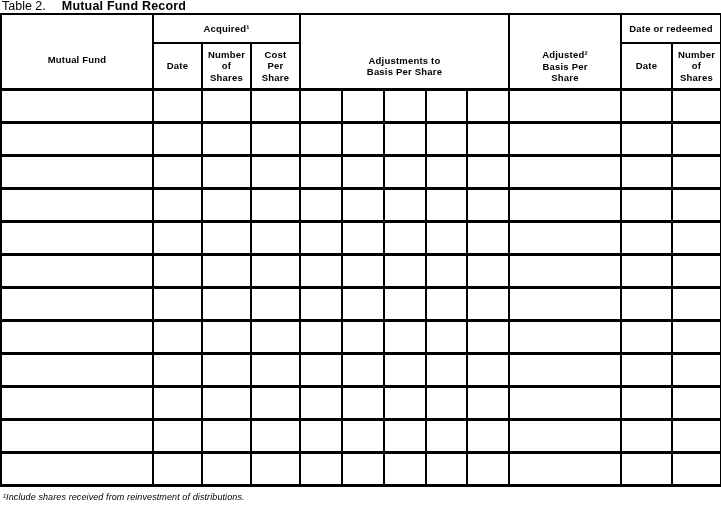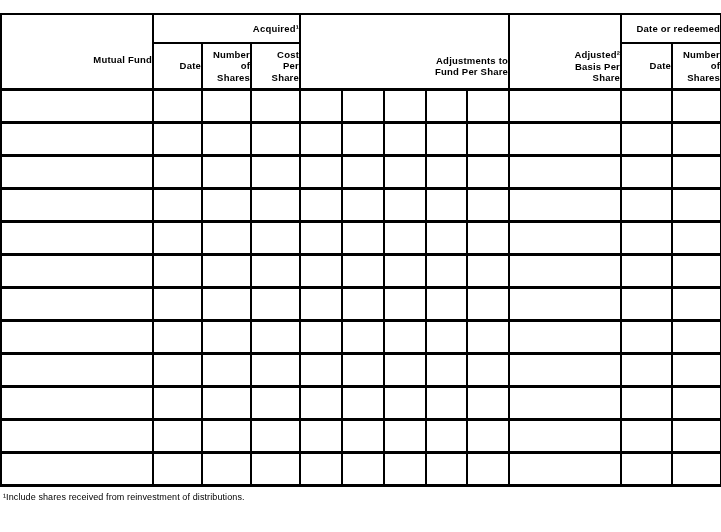--- a/index.html
+++ b/index.html
@@ -41,21 +41,21 @@
   }
   .record-table th,
   .record-table td {
     border: 2px solid #000;
     padding: 0;
     background: #fff;
   }
   .record-table thead th {
     font-size: 9.5px;
     font-weight: 700;
-    text-align: right;
+    text-align: center;
     vertical-align: middle;
     white-space: pre-line;      
     line-height: 11.5px;
     letter-spacing: 0.2px;
   }
   tr.hrow-1 { height: 29px; }
   tr.hrow-2 { height: 46px; }
   .record-table tbody tr { height: 33px; }
   .record-table tbody td { border-top-width: 3px; }
   .record-table tbody tr:last-child td { border-bottom-width: 3px; }
@@ -73,33 +73,37 @@
   col.c-adj-sm    { width: 41px; }
   col.c-basis     { width: 112px; }
   col.c-sold-date { width: 51px; }
   col.c-sold-num  { width: 49px; }
 
   
   .footnotes {
     position: absolute;
     left: 3px;
     top: 492px;
+    font-style: italic;
   }
   .footnote {
     font-size: 9px;
     line-height: 11px;
     margin-bottom: 8px;
     letter-spacing: 0.1px;
   }
 </style>
 </head>
 <body>
 
 <div class="page">
 
+  <div class="title">
+    <span class="t-prefix">Table 2.</span><span class="t-main">Mutual Fund Record</span>
+  </div>
 
   <table class="record-table">
     <colgroup>
       <col class="c-fund">
       <col class="c-acq-date">
       <col class="c-acq-num">
       <col class="c-acq-cost">
       <col class="c-adj">
       <col class="c-adj">
       <col class="c-adj">
@@ -107,21 +111,21 @@
       <col class="c-adj">
       <col class="c-basis">
       <col class="c-sold-date">
       <col class="c-sold-num">
     </colgroup>
     <thead>
       <tr class="hrow-1">
         <th rowspan="2" class="v-offset-fund">Mutual Fund</th>
         <th colspan="3">Acquired¹</th>
         <th rowspan="2" colspan="5" class="v-offset-deep">Adjustments to
-Fund Per Share</th>
+Basis Per Share</th>
         <th rowspan="2" class="v-offset-deep">Adjusted²
 Basis Per
 Share</th>
         <th colspan="2">Date or redeemed</th>
       </tr>
       <tr class="hrow-2">
         <th>Date</th>
         <th>Number
 of
 Shares</th>

